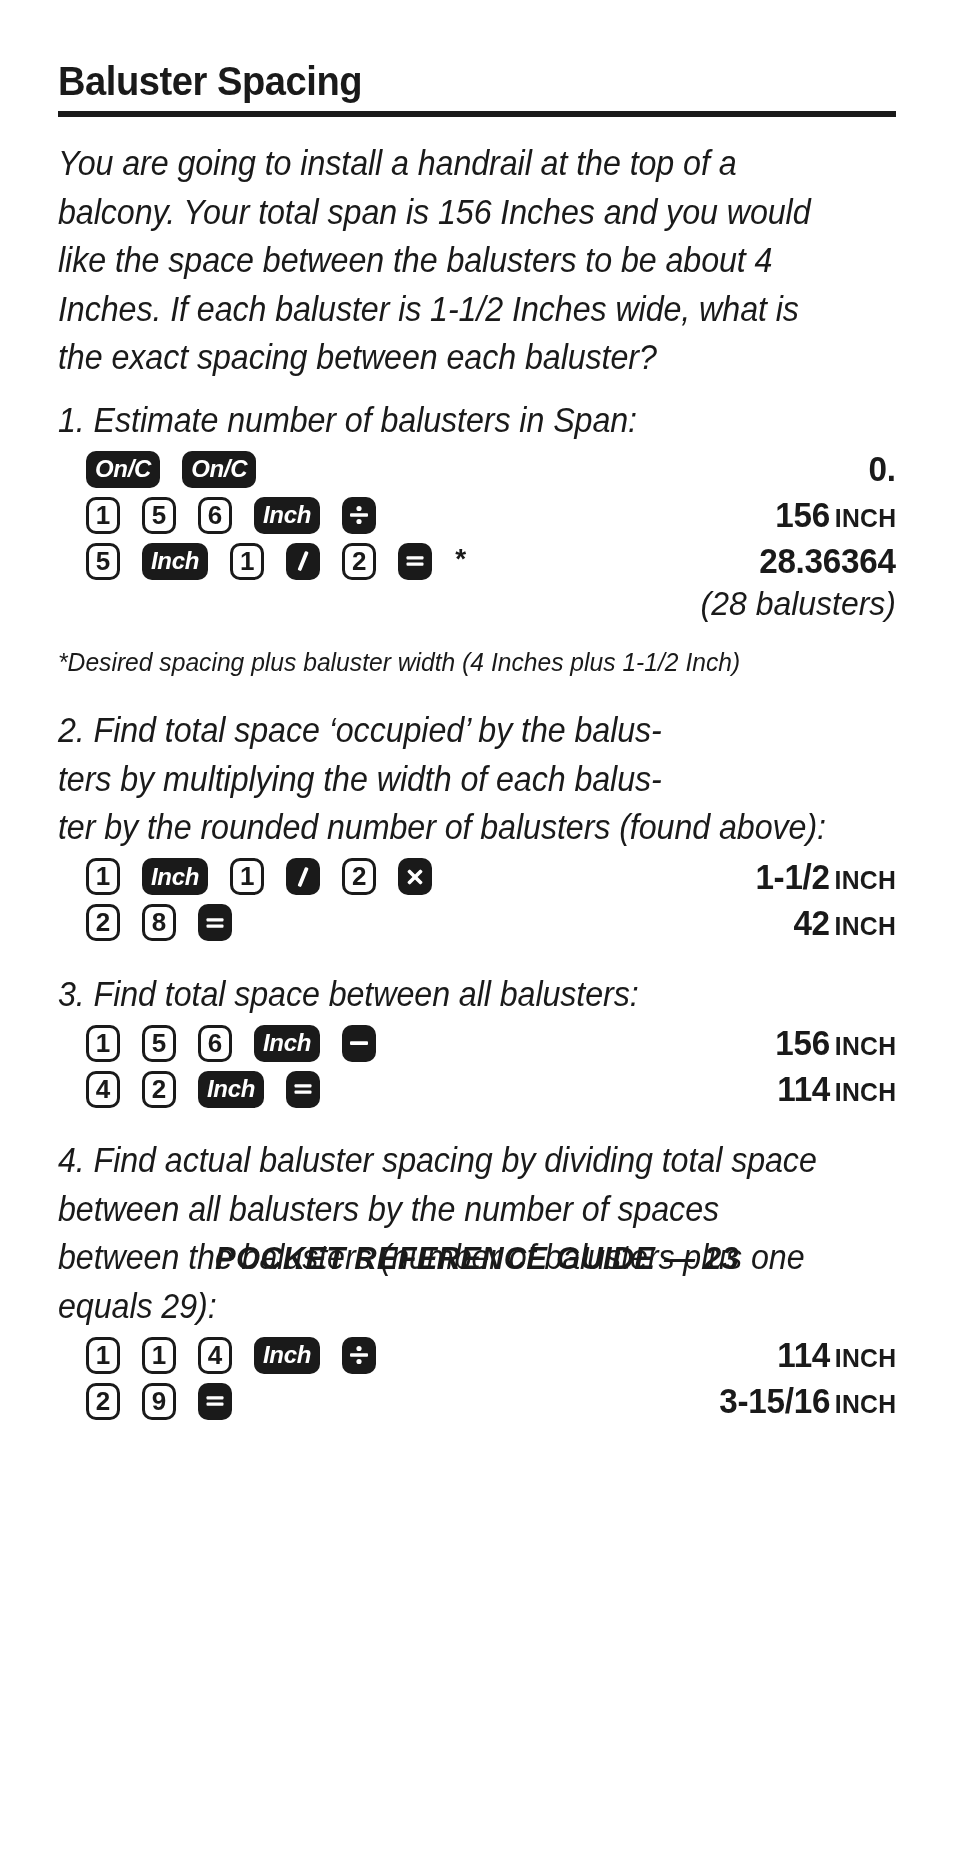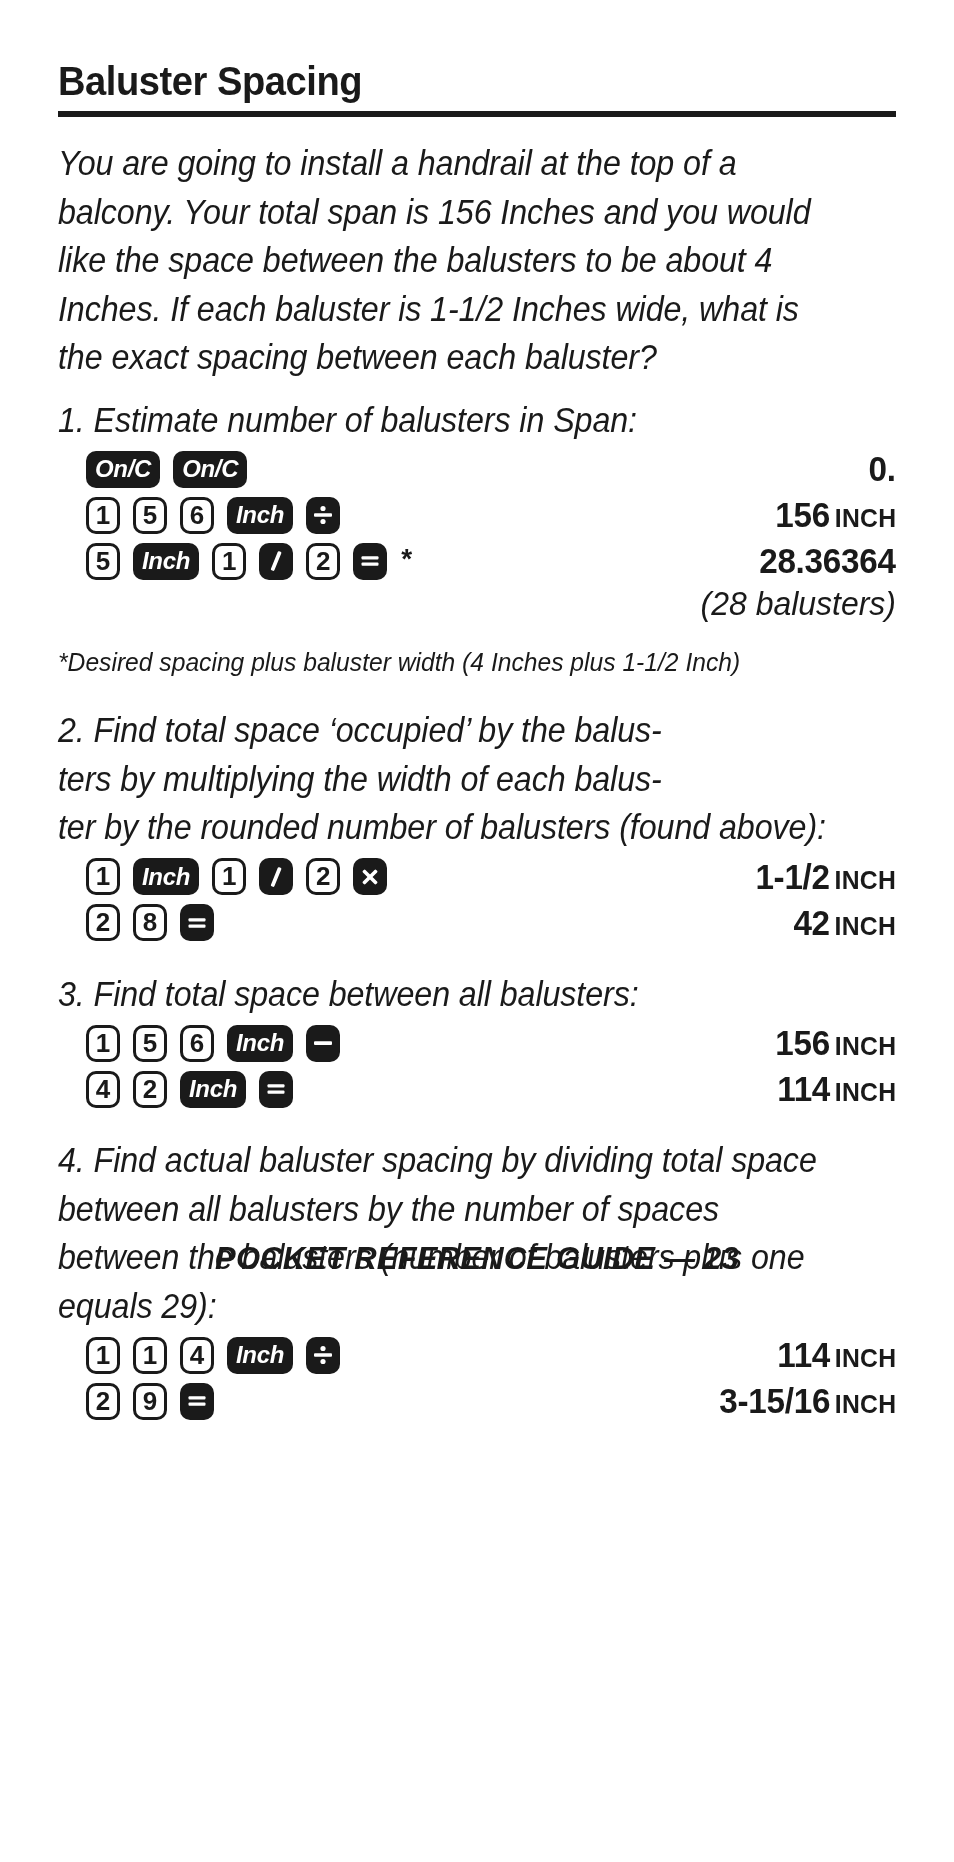--- a/index.html
+++ b/index.html
@@ -86,21 +86,21 @@
   .krow {
     display: flex;
     align-items: center;
     justify-content: space-between;
     min-height: 42px;
     margin-top: 4px;
   }
   .keys {
     display: flex;
     align-items: center;
-    gap: 13px;
+    gap: 22px;
     padding-left: 28px;
   }
   .disp {
     font-weight: bold;
     font-size: 35px;
     white-space: nowrap;
     letter-spacing: -0.3px;
     transform: scaleX(0.95);
     transform-origin: right center;
   }

